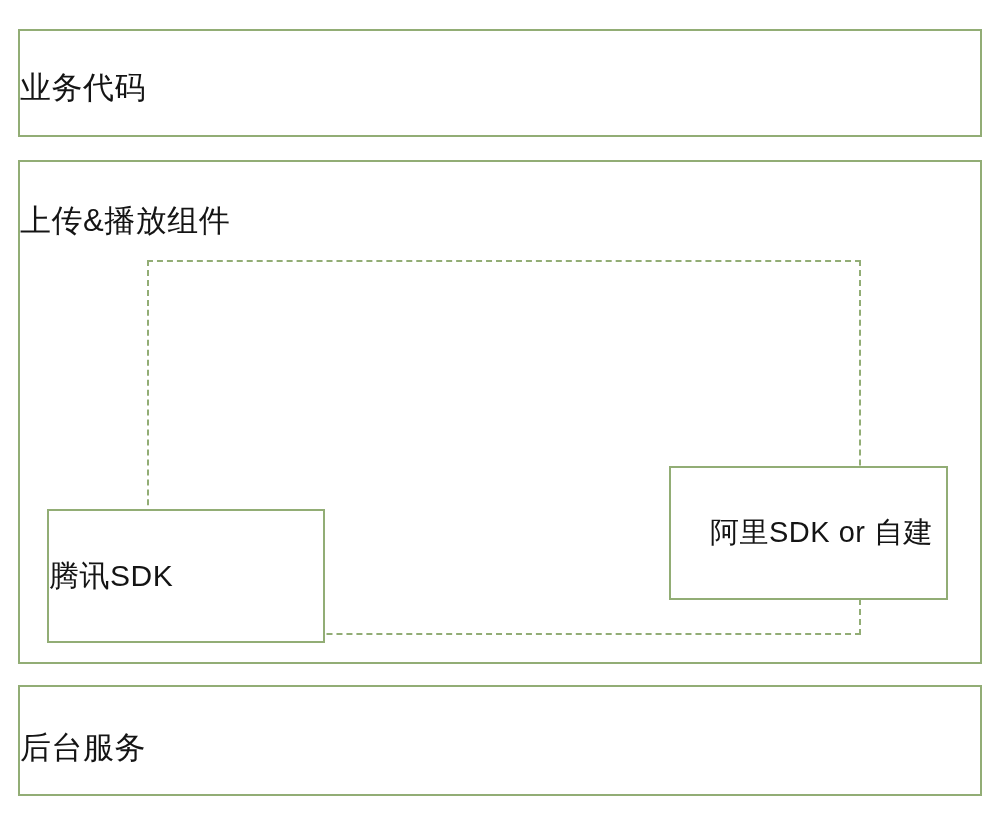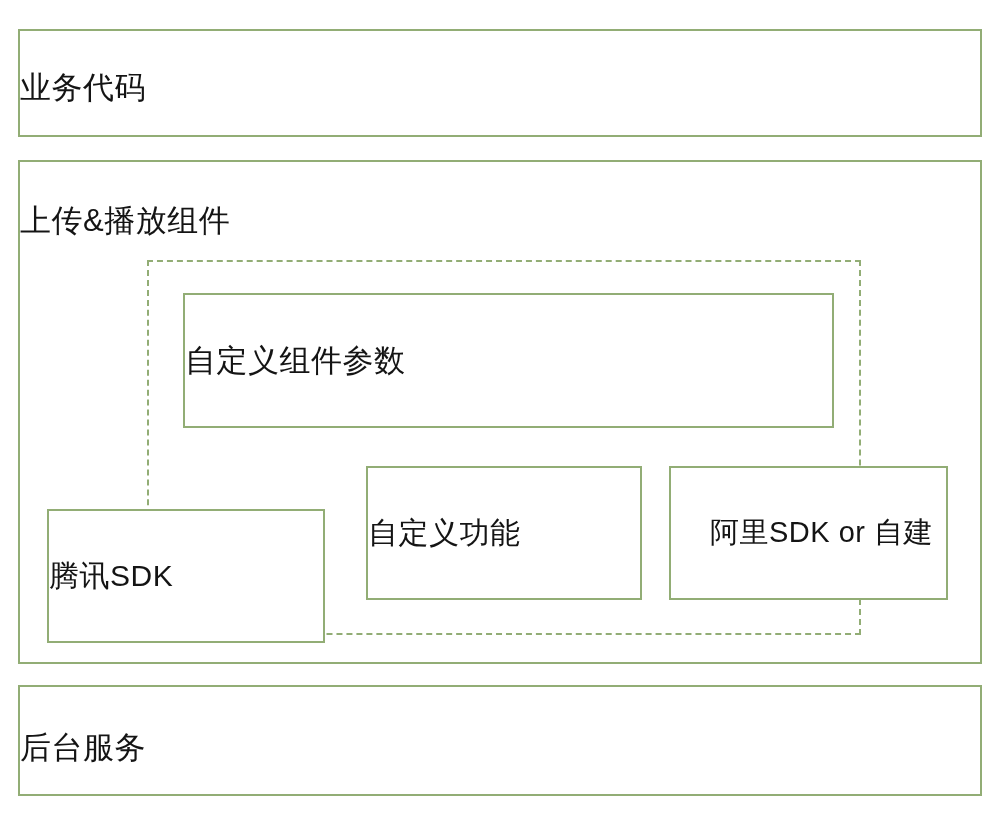--- a/index.html
+++ b/index.html
@@ -137,31 +137,25 @@
 
   <div class="box" id="panel-business">
     <div class="center-label" id="label-business">业务代码</div>
   </div>
 
   <div class="box" id="panel-component">
     <div class="center-label" id="label-component">上传&amp;播放组件</div>
 
     <div class="box dashed" id="dashed-region"></div>
 
-    <div class="box" id="box-params">
-      <div class="center-label" id="label-params">自定义组件参数</div>
-    </div>
 
     <div class="box" id="box-tencent">
       <div class="center-label leaf-label" id="label-tencent">腾讯SDK</div>
     </div>
 
-    <div class="box" id="box-custom">
-      <div class="center-label leaf-label" id="label-custom">自定义功能</div>
-    </div>
 
     <div class="box" id="box-ali">
       <div class="center-label leaf-label" id="label-ali">阿里SDK or 自建</div>
     </div>
   </div>
 
   <div class="box" id="panel-backend">
     <div class="center-label" id="label-backend">后台服务</div>
   </div>
 

